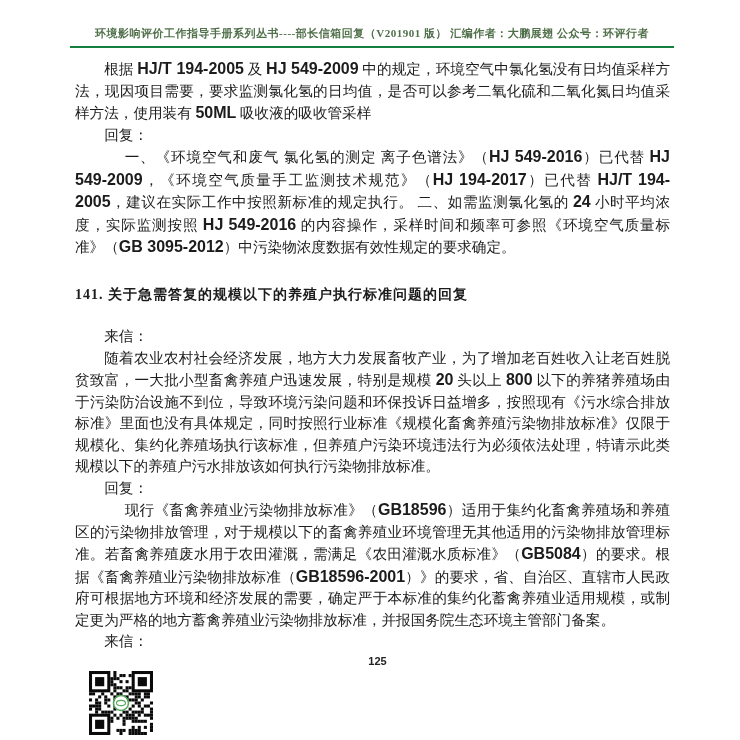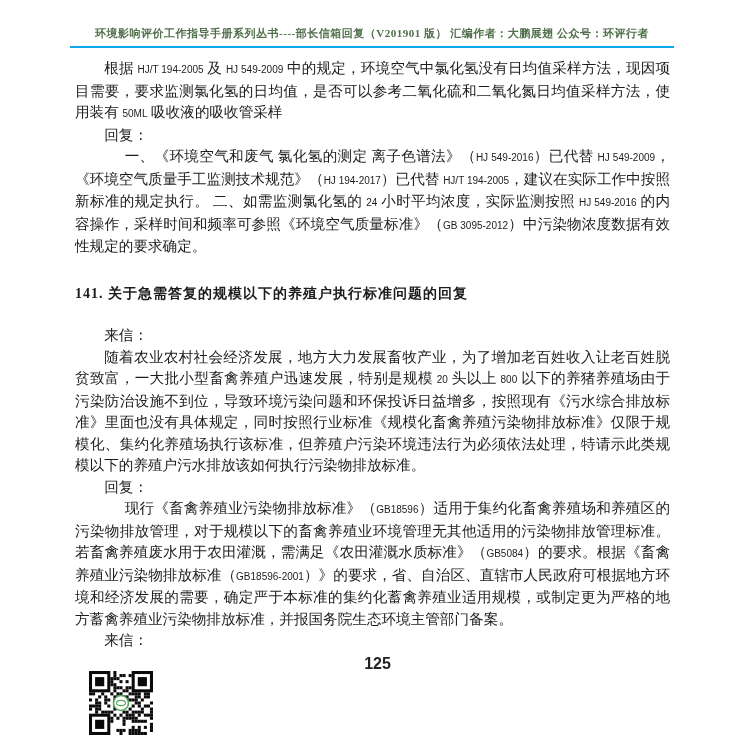--- a/index.html
+++ b/index.html
@@ -13,45 +13,45 @@
     box-sizing:border-box;
   }
   .header{
     position:absolute;top:26px;left:70px;right:66px;
     text-align:center;
     font-size:11px;
     font-weight:bold;
     letter-spacing:0.5px;
     color:#50704a;
     padding-bottom:5px;
-    border-bottom:2px solid #0ea5e9;
+    border-bottom:2px solid #15803d;
     white-space:nowrap;
   }
   .body{
     position:absolute;top:58px;left:75px;right:70px;
     font-size:14.6px;
     line-height:21.5px;
     text-align:justify;
   }
   .body p{margin:0;}
   .ind2{text-indent:2em;}
   .ind3{text-indent:3.4em;}
-  .blatin{font-family:"Liberation Sans","DejaVu Sans",sans-serif;font-weight:normal;font-size:10px;margin-top:14px;}
+  .blatin{font-family:"Liberation Sans","DejaVu Sans",sans-serif;font-weight:bold;font-size:16px;margin-top:14px;}
   h2.sec{
     font-size:14px;
     font-weight:bold;
     margin:25px 0 21px 0;
     letter-spacing:1px;
     text-align:left;
     text-indent:0;
   }
   .pagenum{
     position:absolute;top:655px;left:15px;right:0;
     text-align:center;
-    font-size:16px;
+    font-size:11px;
     font-weight:bold;
     font-family:"Liberation Sans","DejaVu Sans",sans-serif;
     color:#222;
   }
   .footer{
     position:absolute;top:671px;left:75px;right:70px;
     display:flex;align-items:flex-start;
   }
   .footer-left{
     font-size:11.5px;

